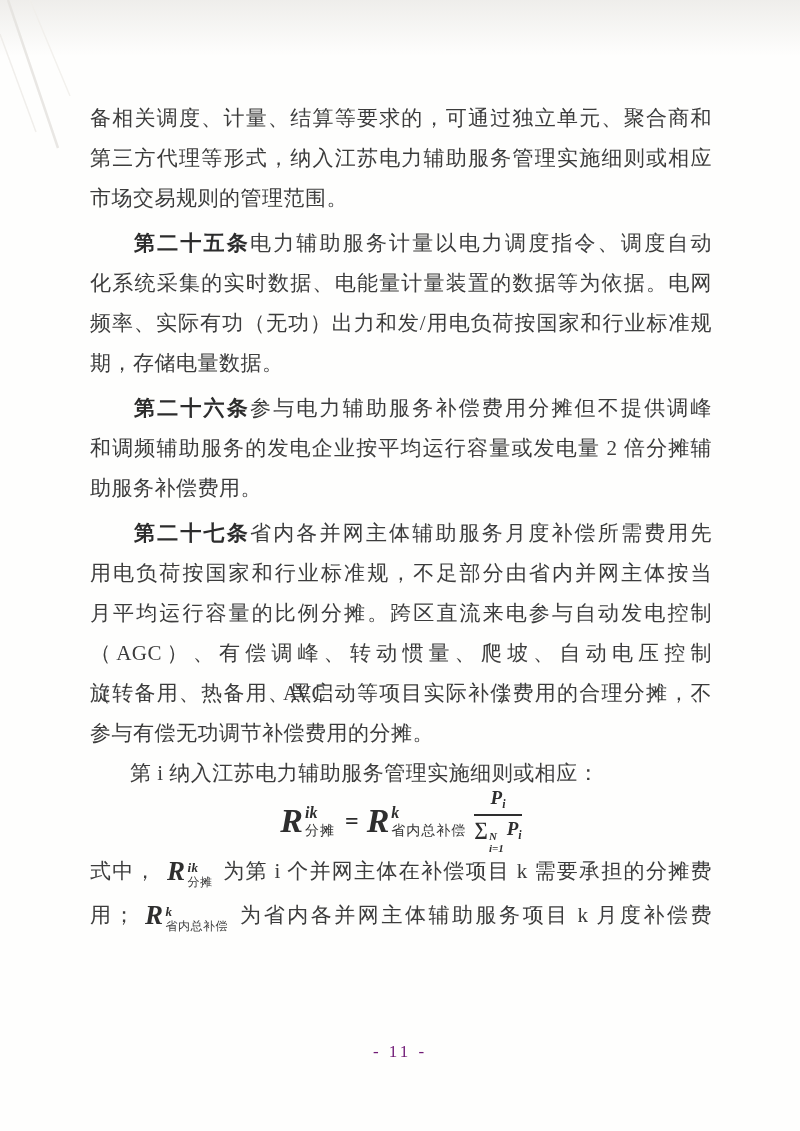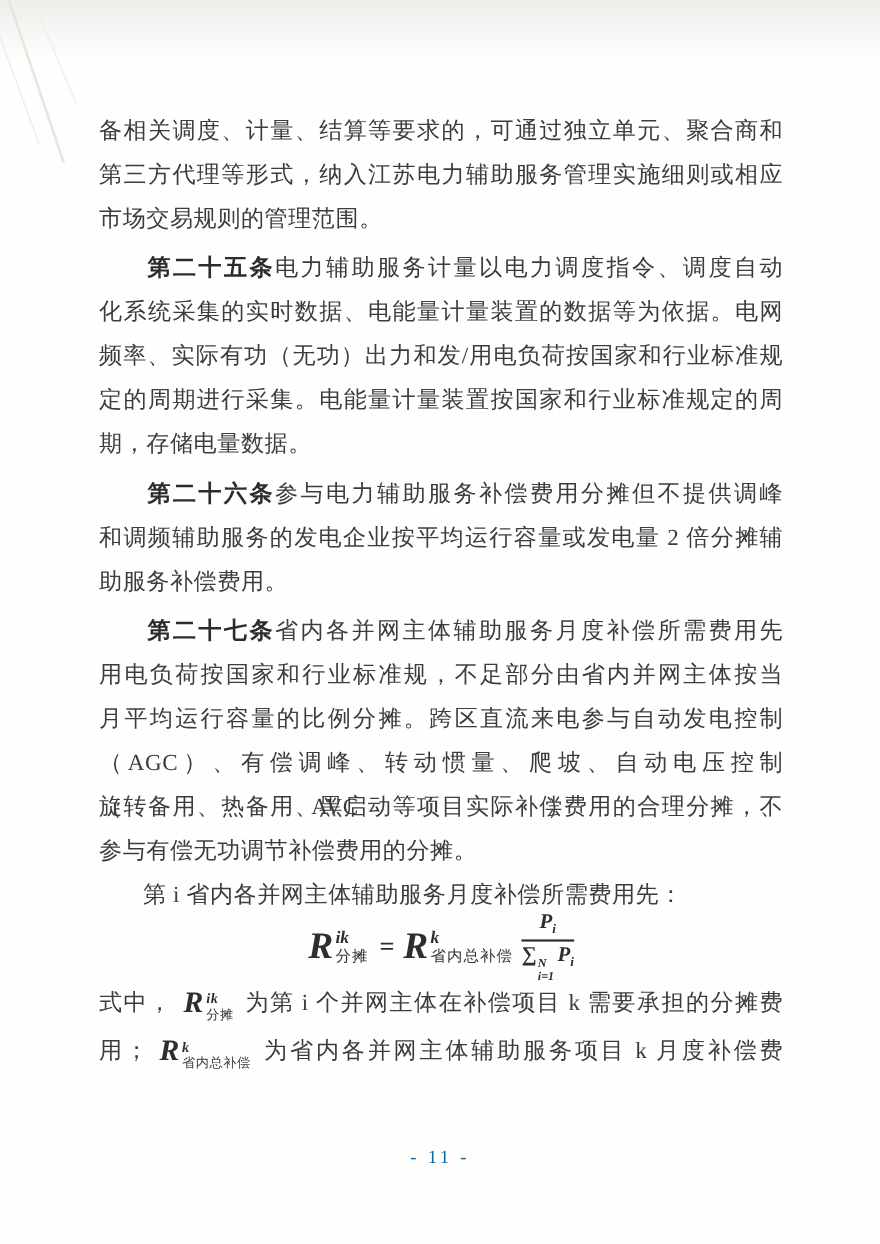--- a/index.html
+++ b/index.html
@@ -143,21 +143,21 @@
   }
   .isup { font-size: 13px; font-style: italic; font-weight: bold; margin-bottom: 2px; color: #2e2e2e; }
   .isub { font-size: 12px; color: #3a3a3a; letter-spacing: 0.5px; }
   .page-number {
     position: absolute;
     top: 1042px;
     left: 0;
     width: 100%;
     text-align: center;
     font-size: 17px;
-    color: #0369a1;
+    color: #701a75;
     letter-spacing: 3px;
   }
 </style>
 </head>
 <body>
 
 <div class="page">
 
   <svg class="artifact" width="170" height="170" viewBox="0 0 170 170">
     <path d="M8,0 L58,148" stroke="#e4e2de" stroke-width="2.5" fill="none"></path>
@@ -169,39 +169,38 @@
 
     <div class="line just">备相关调度、计量、结算等要求的，可通过独立单元、聚合商和</div>
     <div class="line just">第三方代理等形式，纳入江苏电力辅助服务管理实施细则或相应</div>
     <div class="line">市场交易规则的管理范围。</div>
 
     <div class="line just indent p-start">
       <span class="head">第二十五条</span><span>电力辅助服务计量以电力调度指令、调度自动</span>
     </div>
     <div class="line just">化系统采集的实时数据、电能量计量装置的数据等为依据。电网</div>
     <div class="line just">频率、实际有功（无功）出力和发/用电负荷按国家和行业标准规</div>
-    <div class="line just">定的周期进行采集。电能量计量装置按国家和行业标准规定的周</div>
     <div class="line">期，存储电量数据。</div>
 
     <div class="line just indent p-start">
       <span class="head">第二十六条</span><span>参与电力辅助服务补偿费用分摊但不提供调峰</span>
     </div>
     <div class="line just">和调频辅助服务的发电企业按平均运行容量或发电量 2 倍分摊辅</div>
     <div class="line">助服务补偿费用。</div>
 
     <div class="line just indent p-start">
       <span class="head">第二十七条</span><span>省内各并网主体辅助服务月度补偿所需费用先</span>
     </div>
     <div class="line just">用电负荷按国家和行业标准规，不足部分由省内并网主体按当</div>
     <div class="line just">月平均运行容量的比例分摊。跨区直流来电参与自动发电控制</div>
     <div class="line just">（AGC）、有偿调峰、转动惯量、爬坡、自动电压控制（AVC）、</div>
     <div class="line just">旋转备用、热备用、黑启动等项目实际补偿费用的合理分摊，不</div>
     <div class="line">参与有偿无功调节补偿费用的分摊。</div>
 
-    <div class="line indent-sm">第 i 省内各并网主体辅助服务月度补偿所需费用先：</div>
+    <div class="line indent-sm">第 i 纳入江苏电力辅助服务管理实施细则或相应：</div>
 
     <div class="formula-row">
       <span class="fterm">
         <span class="fbase">R</span>
         <span class="fstack">
           <span class="fsup">ik</span>
           <span class="fsub">分摊</span>
         </span>
       </span>
       <span class="feq">=</span>

